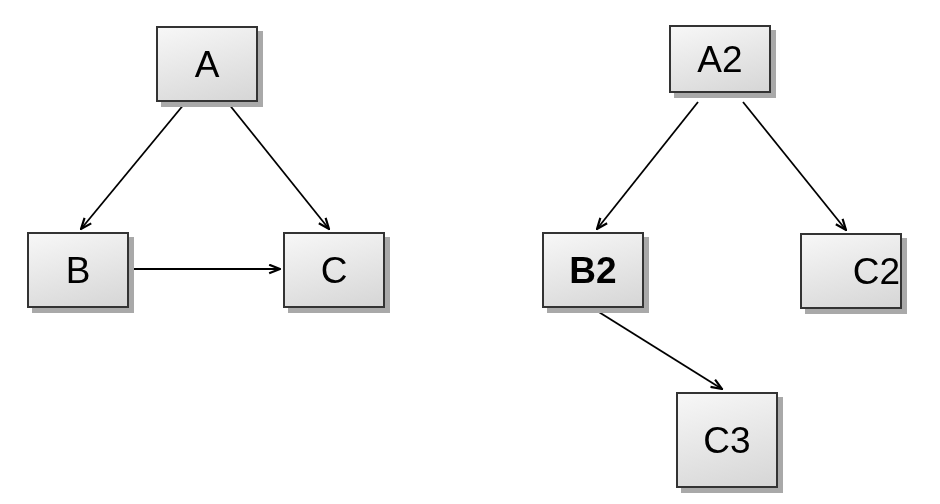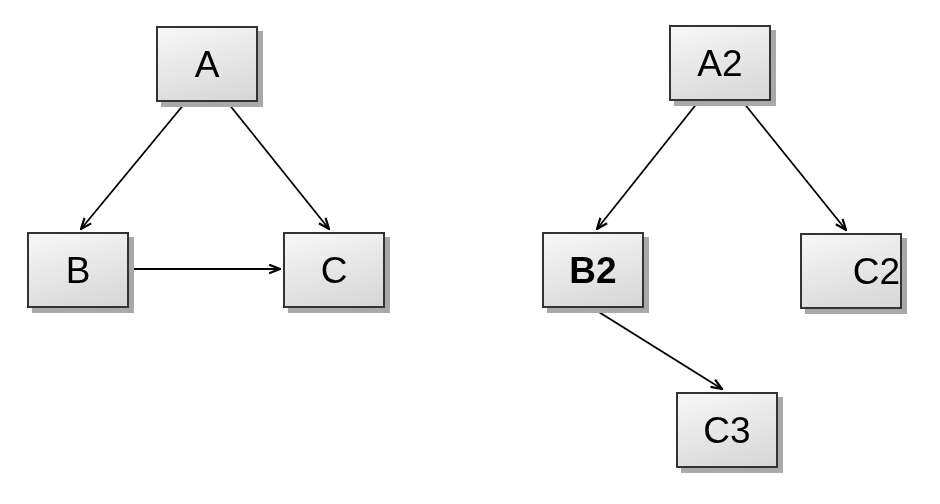--- a/index.html
+++ b/index.html
@@ -63,25 +63,25 @@
 
 <div class="node" style="left: 156px; top: 26px; width: 102px; height: 76px;">
       <span class="node-label">A</span>
     </div>
     <div class="node" style="left: 27px; top: 232px; width: 102px; height: 76px;">
       <span class="node-label">B</span>
     </div>
     <div class="node" style="left: 283px; top: 232px; width: 102px; height: 76px;">
       <span class="node-label">C</span>
     </div>
-    <div class="node" style="left: 669px; top: 25px; width: 102px; height: 76px;">
+    <div class="node" style="left: 669px; top: 25px; width: 102px; height: 68px;">
       <span class="node-label">A2</span>
     </div>
     <div class="node" style="left: 542px; top: 232px; width: 102px; height: 76px; font-weight: bold;">
       <span class="node-label">B2</span>
     </div>
     <div class="node" style="left: 800px; top: 233px; width: 102px; height: 76px; justify-content: flex-end;">
       <span class="node-label">C2</span>
     </div>
-    <div class="node" style="left: 676px; top: 392px; width: 102px; height: 76px;">
+    <div class="node" style="left: 676px; top: 392px; width: 102px; height: 96px;">
       <span class="node-label">C3</span>
     </div>
   </div>
 
 </body></html>

